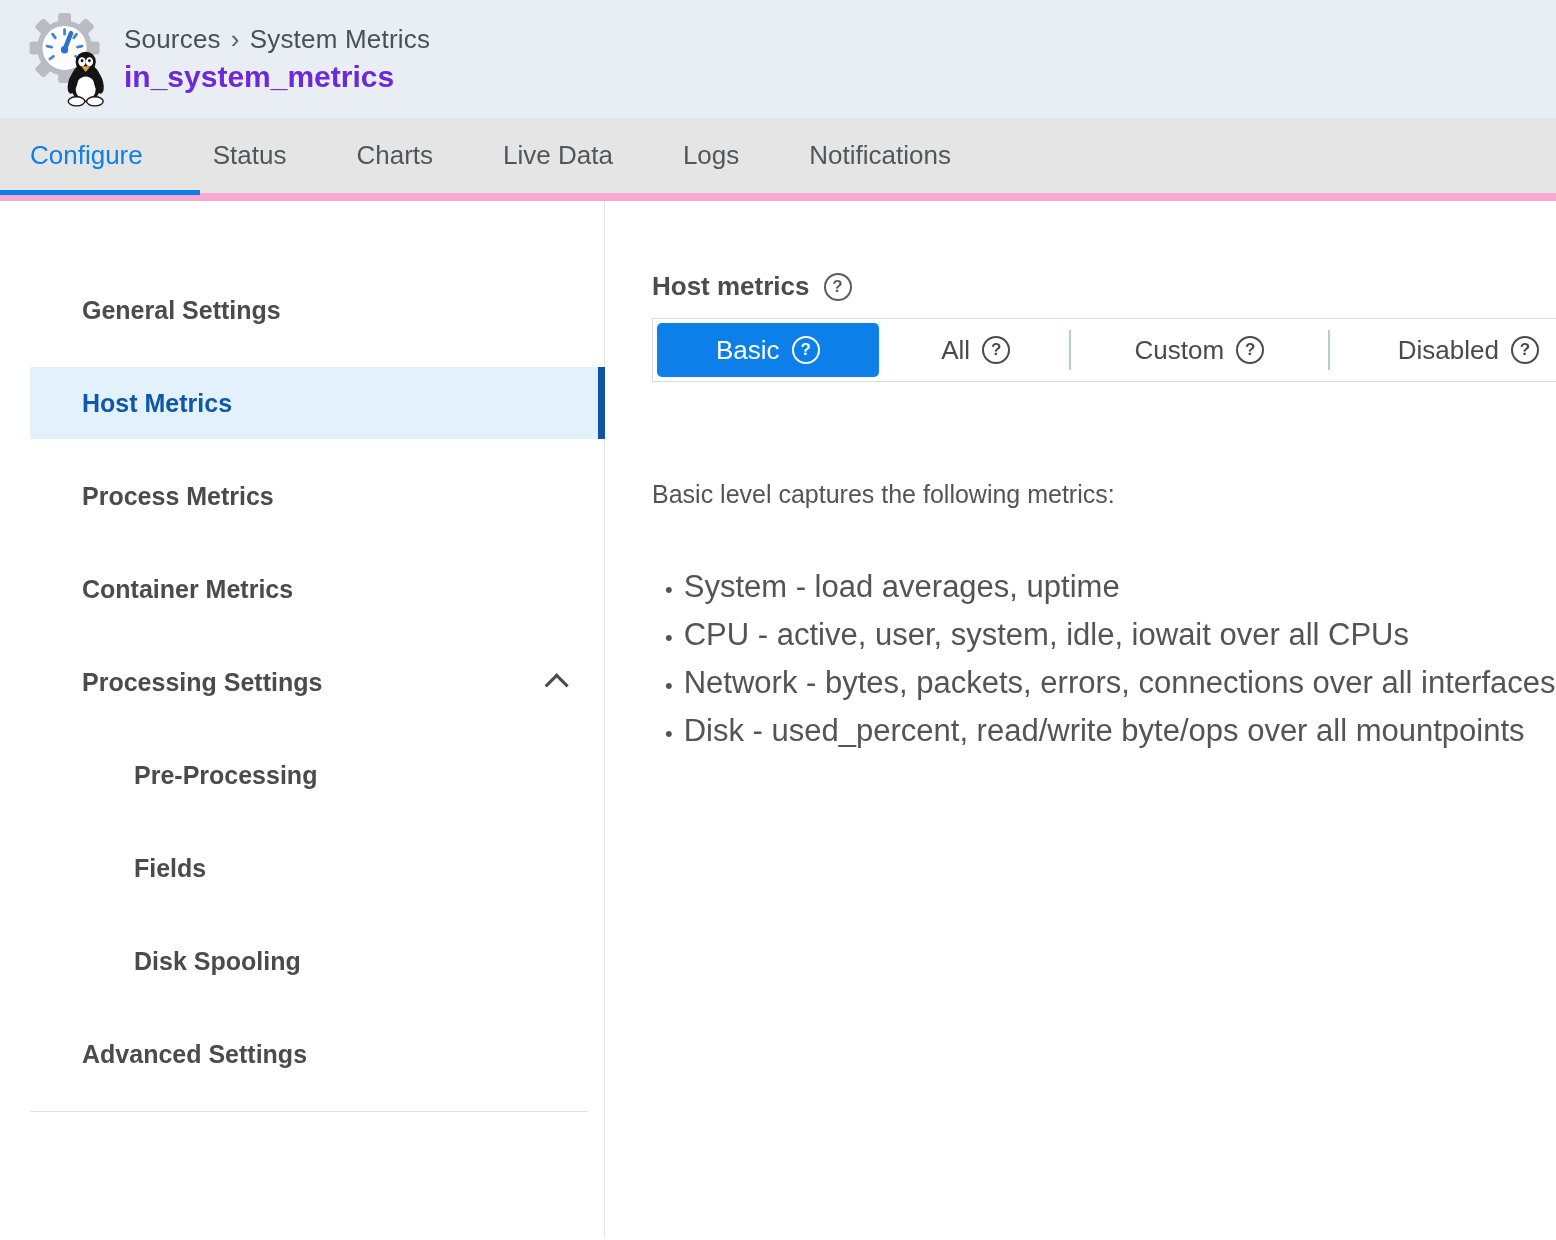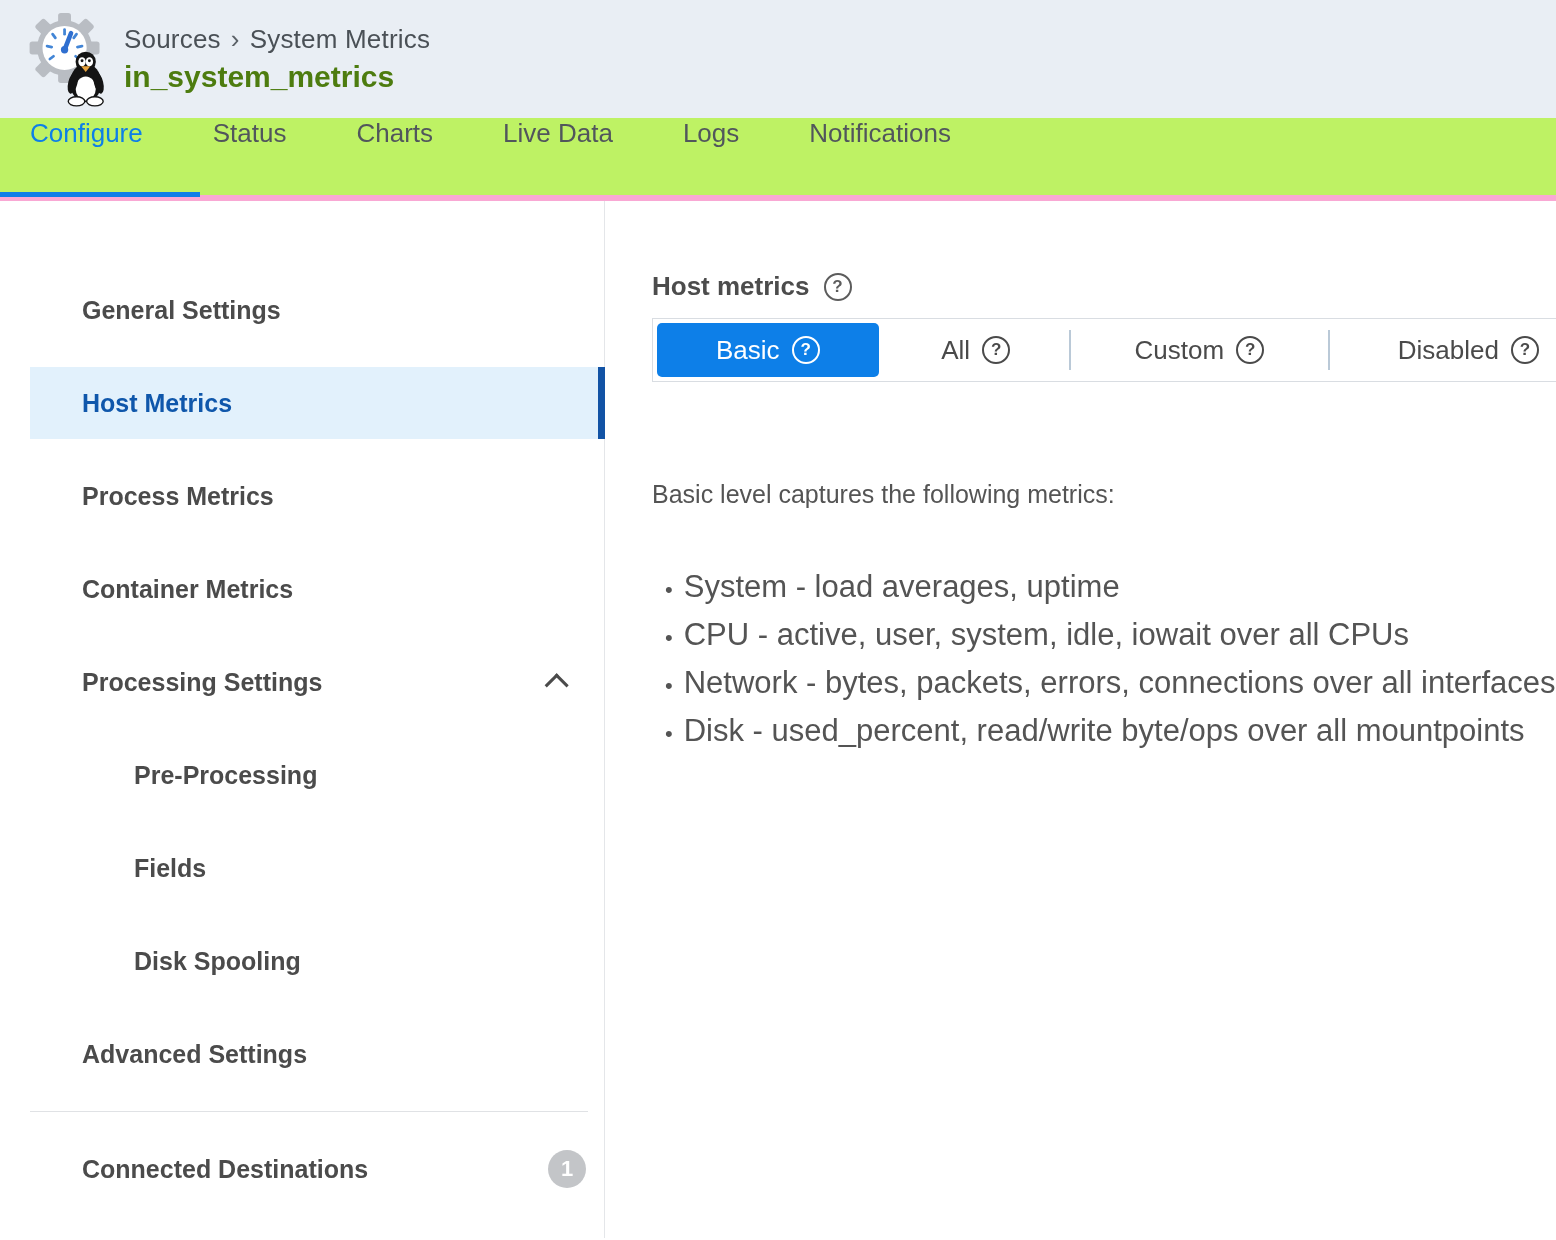--- a/index.html
+++ b/index.html
@@ -16,28 +16,28 @@
     display: flex; align-items: center;
     padding-left: 25px;
   }
   .source-icon-wrap { width: 92px; height: 96px; flex: 0 0 auto; }
   .header-text { margin-left: 7px; }
   .breadcrumb {
     font-size: 26px; color: #4a5056; letter-spacing: 0.2px;
   }
   .breadcrumb .crumb-sep { margin: 0 10px; color: #5b6167; }
   .page-title {
-    margin-top: 5px; font-size: 30px; font-weight: 700; color: #4d7c0f;
+    margin-top: 5px; font-size: 30px; font-weight: 700; color: #6d28d9;
   }
 
   
   .tab-bar {
-    position: relative; height: 83px; background: #bef264;
-    border-bottom: 6px solid #f9a8d4;
-    display: flex; padding-left: 30px;
+    position: relative; height: 83px; background: #e5e5e5;
+    border-bottom: 8px solid #f9a8d4;
+    display: flex; align-items: center; padding-left: 30px;
   }
   .tab {
     font-size: 26px; color: #51565c; margin-right: 70px;
     cursor: pointer; white-space: nowrap;
   }
   .tab.active { color: #0d7fe8; }
   .tab-underline {
     position: absolute; left: 0; bottom: -2px;
     width: 200px; height: 5px; background: #0d7fe8;
   }
@@ -219,24 +219,20 @@
     <div class="nav-item indent">
       <span>Fields</span>
     </div>
     <div class="nav-item indent">
       <span>Disk Spooling</span>
     </div>
     <div class="nav-item">
       <span>Advanced Settings</span>
     </div>
     <div class="nav-divider"></div>
-    <div class="nav-item">
-      <span>Connected Destinations</span>
-      <span class="count-badge">1</span>
-    </div>
   </div>
 
   <div class="main">
     <div class="section-head">
       <span class="section-title">Host metrics</span>
       <span class="help-icon"></span>
     </div>
 
     <div class="segmented">
       <div class="segment seg-basic selected">

